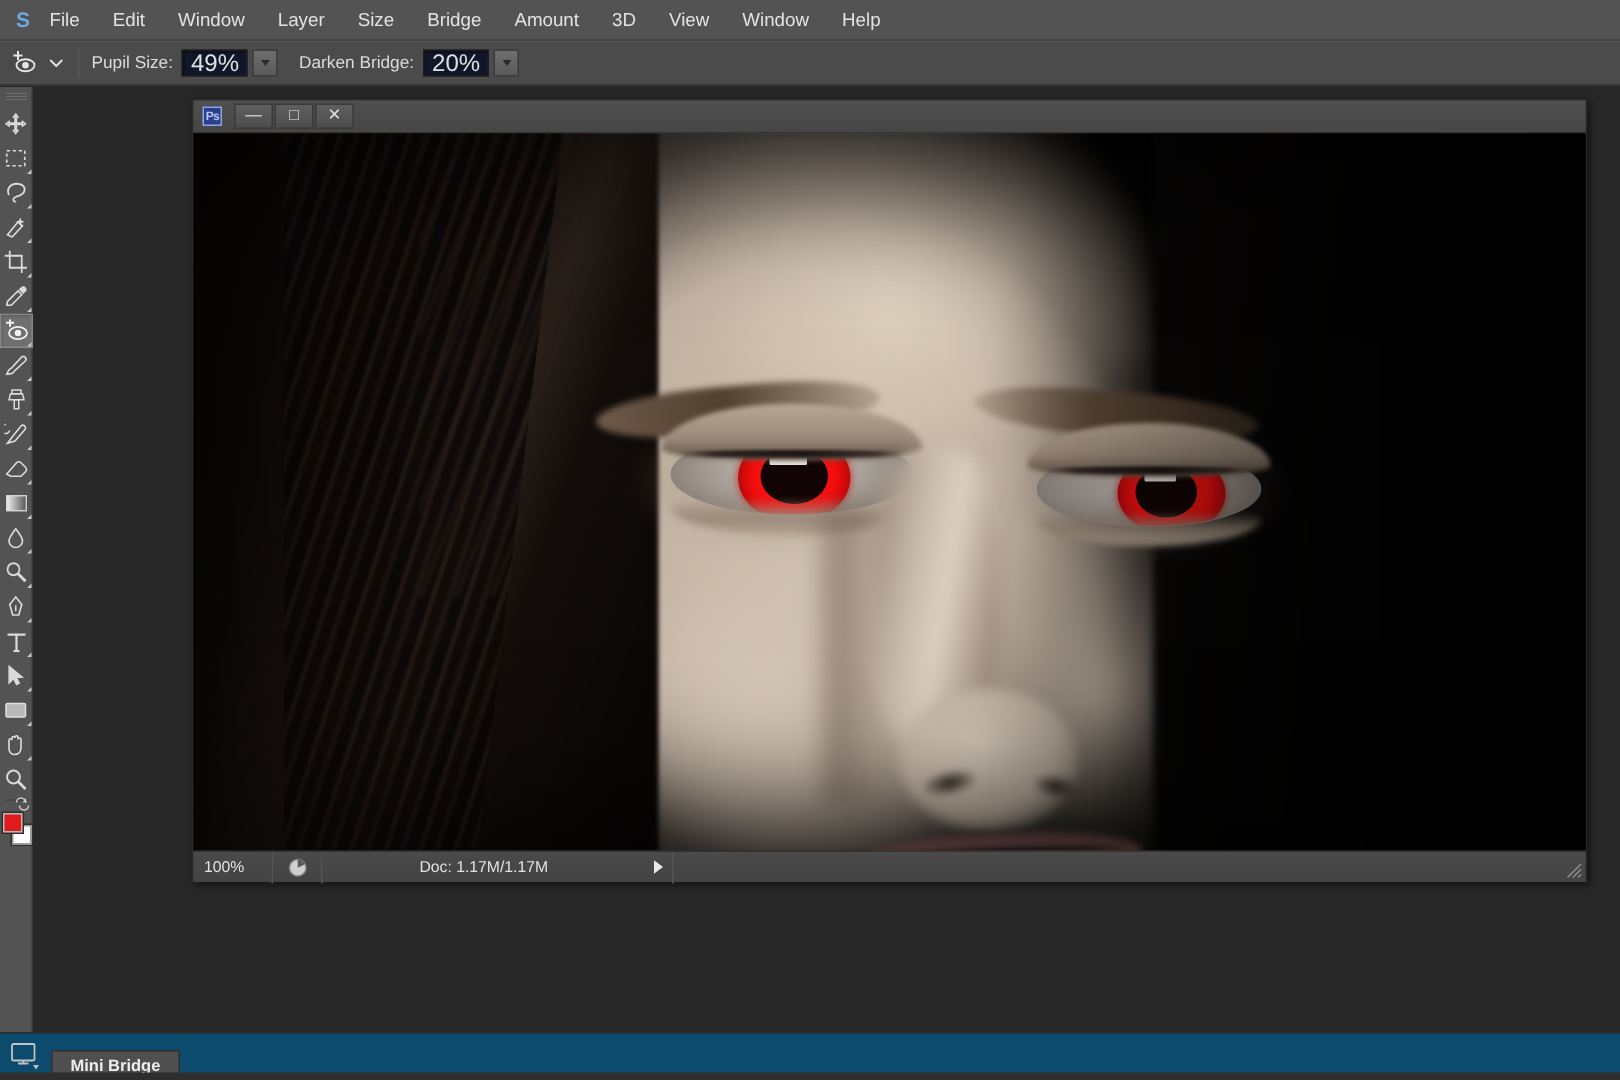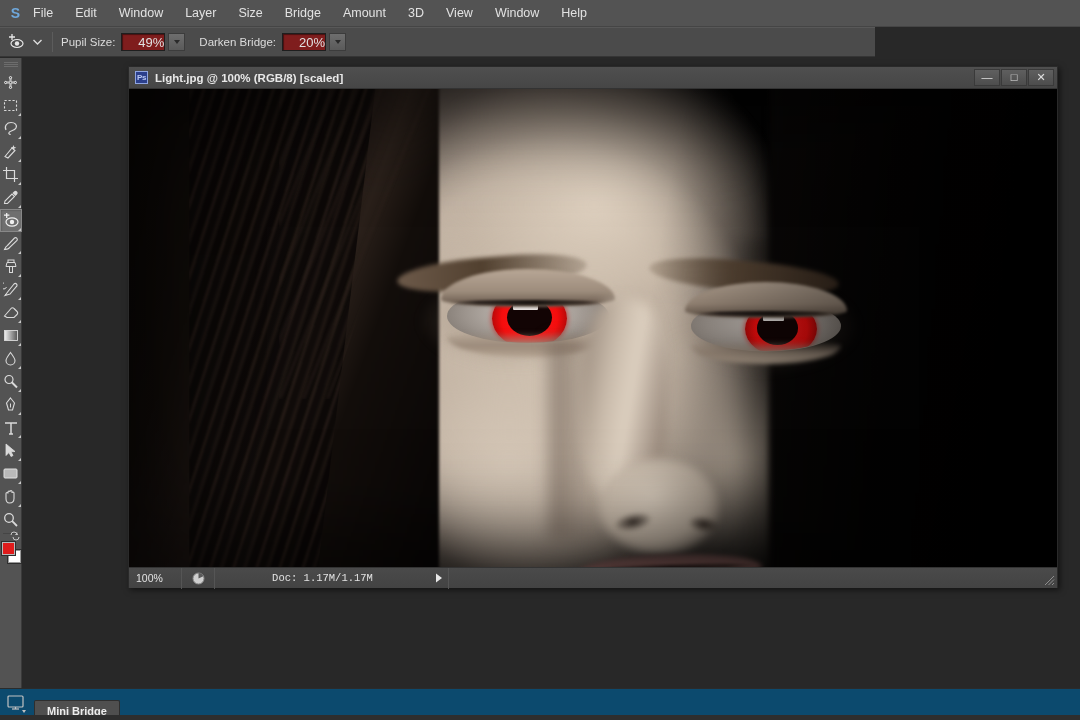--- a/index.html
+++ b/index.html
@@ -26,40 +26,40 @@
     font-weight:bold; font-size:14px; color:#6fa8dc; letter-spacing:-1px;
     overflow:hidden;
   }
   .menu-item{
     padding:0 11px; height:27px; line-height:27px;
     color:#e2e2e2; font-size:12.5px; white-space:nowrap; cursor:default;
   }
 
   
   #optionsbar{
-    position:absolute; left:0; top:27px; width:875px; height:30px;
+    position:absolute; left:0; top:27px; width:1080px; height:30px;
     background:#4b4b4b;
     display:flex; align-items:center;
     border-bottom:1px solid #353535;
     box-shadow:inset 0 1px 0 #585858;
   }
   #tool-preset{
     width:30px; height:30px; display:flex; align-items:center; justify-content:center;
     position:relative;
   }
   #tool-preset svg{ display:block; }
   #preset-arrow{
     width:14px; height:30px; display:flex; align-items:center; justify-content:center;
   }
   .sep-v{ width:1px; height:20px; background:#393939; border-right:1px solid #5c5c5c; margin:0 8px; }
   .opt-label{ color:#dcdcdc; font-size:11.5px; margin-right:6px; white-space:nowrap; }
   .opt-field{
-    background:#7f1d1d; border:1px solid #1e1e1e;
+    background:#0f172a; border:1px solid #1e1e1e;
     height:18px; width:44px; line-height:17px;
-    color:#e0e0e0; font-size:13px; text-align:right;
+    color:#e0e0e0; font-size:16px; text-align:center;
     box-shadow:inset 1px 1px 1px rgba(0,0,0,.45);
   }
   .opt-stepper{
     width:17px; height:18px; margin-left:3px;
     background:linear-gradient(#6e6e6e,#5a5a5a);
     border:1px solid #3c3c3c;
     display:flex; align-items:center; justify-content:center;
   }
   .opt-stepper .caret{
     width:0;height:0;border-left:3.5px solid transparent;border-right:3.5px solid transparent;
@@ -146,21 +146,21 @@
     position:relative;
   }
   #sb-zoom{
     width:52px; text-align:left; padding-left:7px;
     color:#e2e2e2; font-size:10.5px;
   }
   .sb-divider{ width:1px; height:21px; background:#383838; border-right:1px solid #555; }
   #sb-pie{ width:32px; display:flex; align-items:center; justify-content:center; }
   #sb-doc{
     flex:0 0 215px; text-align:center;
-    color:#e2e2e2; font-size:10.5px;font-family:Liberation Mono, monospace;
+    color:#e2e2e2; font-size:10.5px;
   }
   #sb-arrow{ width:18px; display:flex; align-items:center; justify-content:center; }
   #sb-rest{ flex:1; }
   #resize-grip{
     position:absolute; right:2px; bottom:2px; width:11px; height:11px;
   }
 
   
   #photo{ position:absolute; inset:0; background:#040404; }
   .lay{ position:absolute; }
@@ -593,21 +593,20 @@
     </div>
     <div id="bg-swatch"></div>
     <div id="fg-swatch"></div>
   </div>
 </div>
 
 <div id="docwin">
 
   <div id="doc-titlebar">
     <div id="doc-ps-badge">Ps</div>
-    <div id="doc-title">Light.jpg @ 100% (RGB/8) [scaled]</div>
     <div id="win-controls">
       <div class="win-btn">
         <span class="glyph">—</span>
       </div>
       <div class="win-btn">
         <span class="glyph">□</span>
       </div>
       <div class="win-btn">
         <span class="glyph">✕</span>
       </div>

